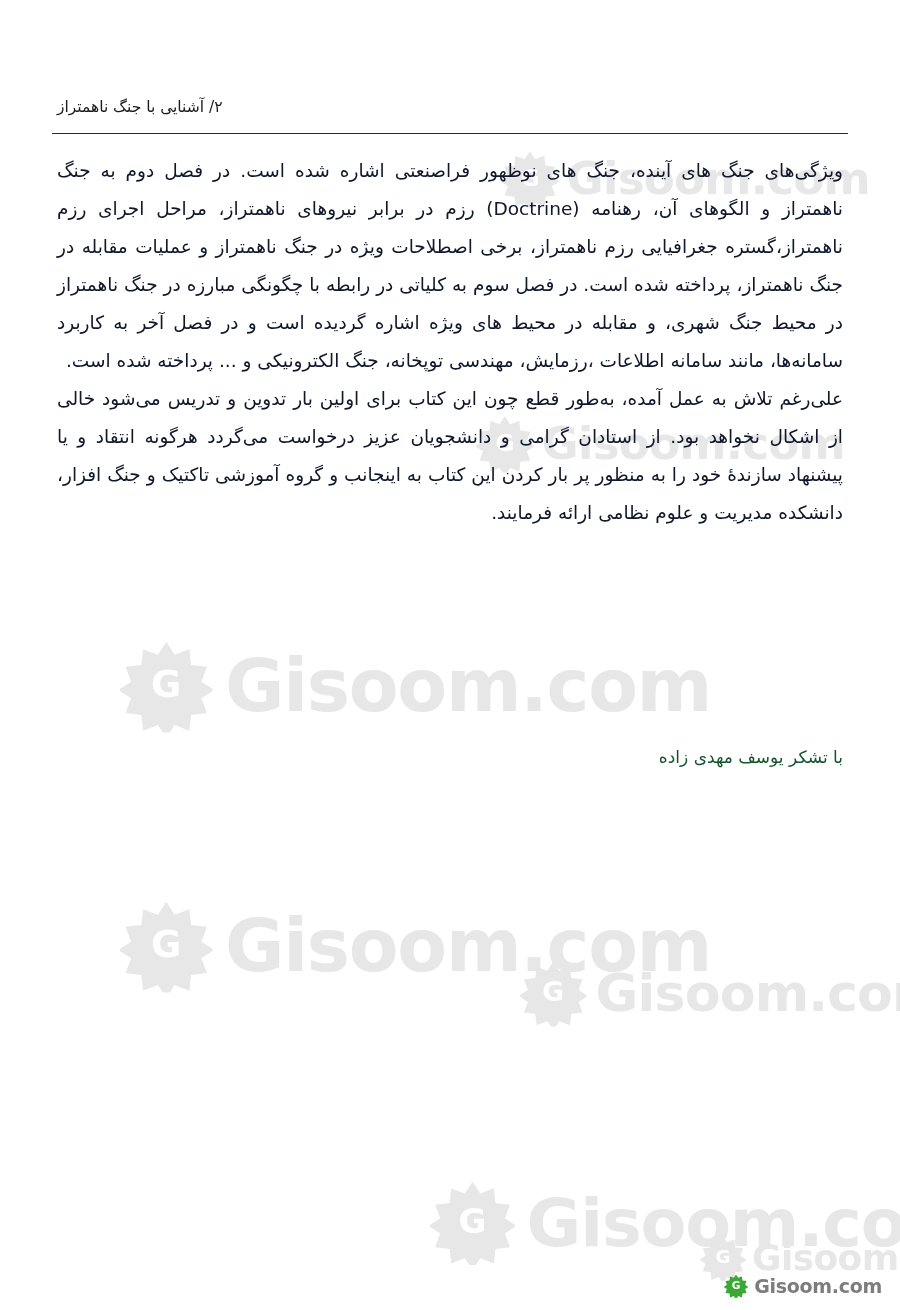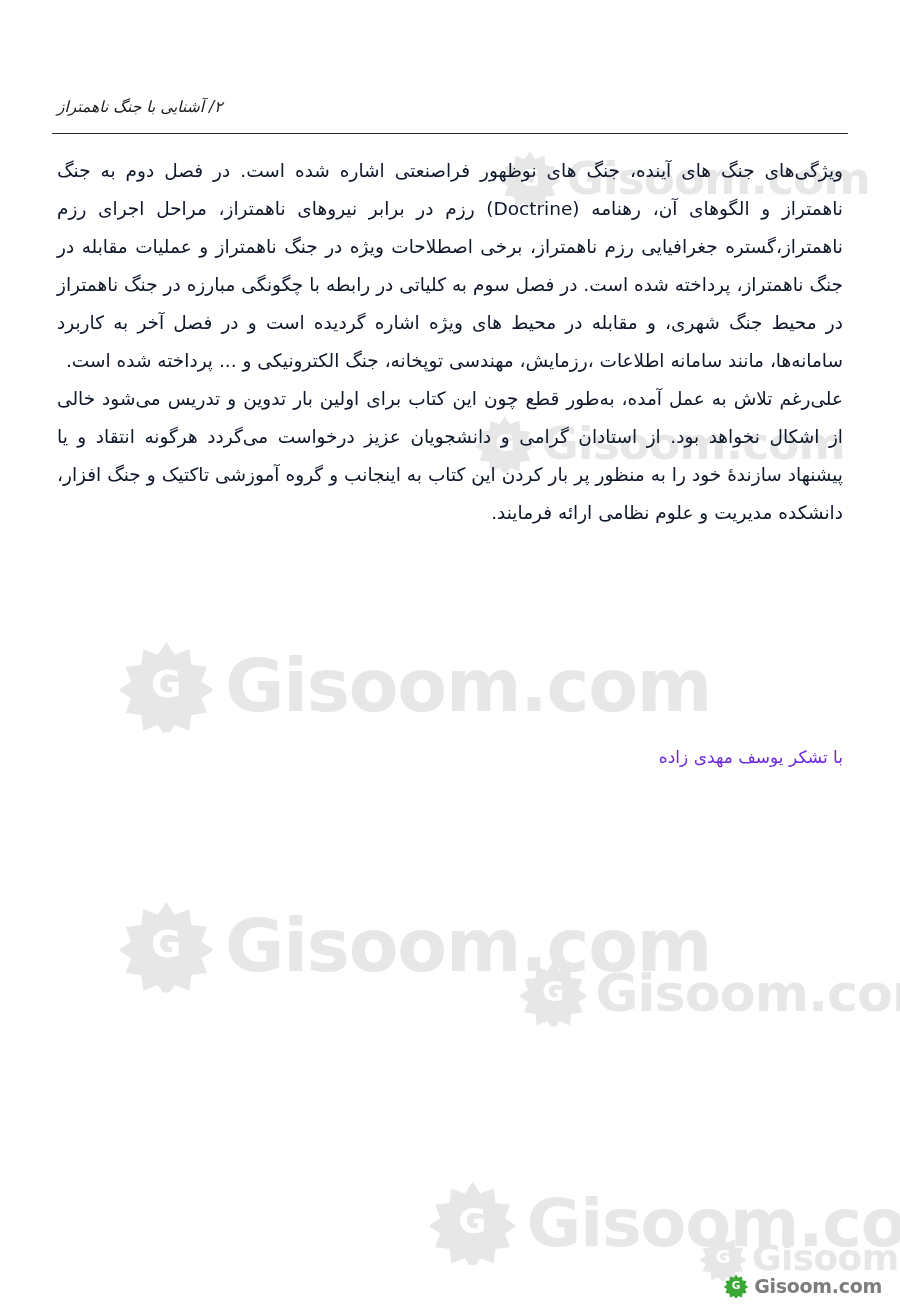--- a/index.html
+++ b/index.html
@@ -76,21 +76,20 @@
     right: 57px;
     left: 57px;
     text-align: left;
     font-size: 15.5px;
     color: #1a1a1a;
     direction: rtl;
   }
   .header .hdr-text {
     display: inline-block;
     unicode-bidi: plaintext;
-    font-style: italic;
   }
 
   .rule {
     position: absolute;
     top: 133px;
     right: 52px;
     left: 52px;
     border-top: 1px solid #2a2a2a;
   }
 
@@ -113,21 +112,21 @@
     color: #0f172a;
   }
 
   .signature {
     position: absolute;
     top: 742px;
     right: 57px;
     font-size: 17px;
     line-height: 30px;
     direction: rtl;
-    color: #6d28d9;
+    color: #14532d;
   }
 
   
   .brand {
     position: absolute;
     right: 18px;
     bottom: 12px;
     display: flex;
     align-items: center;
     gap: 6px;

